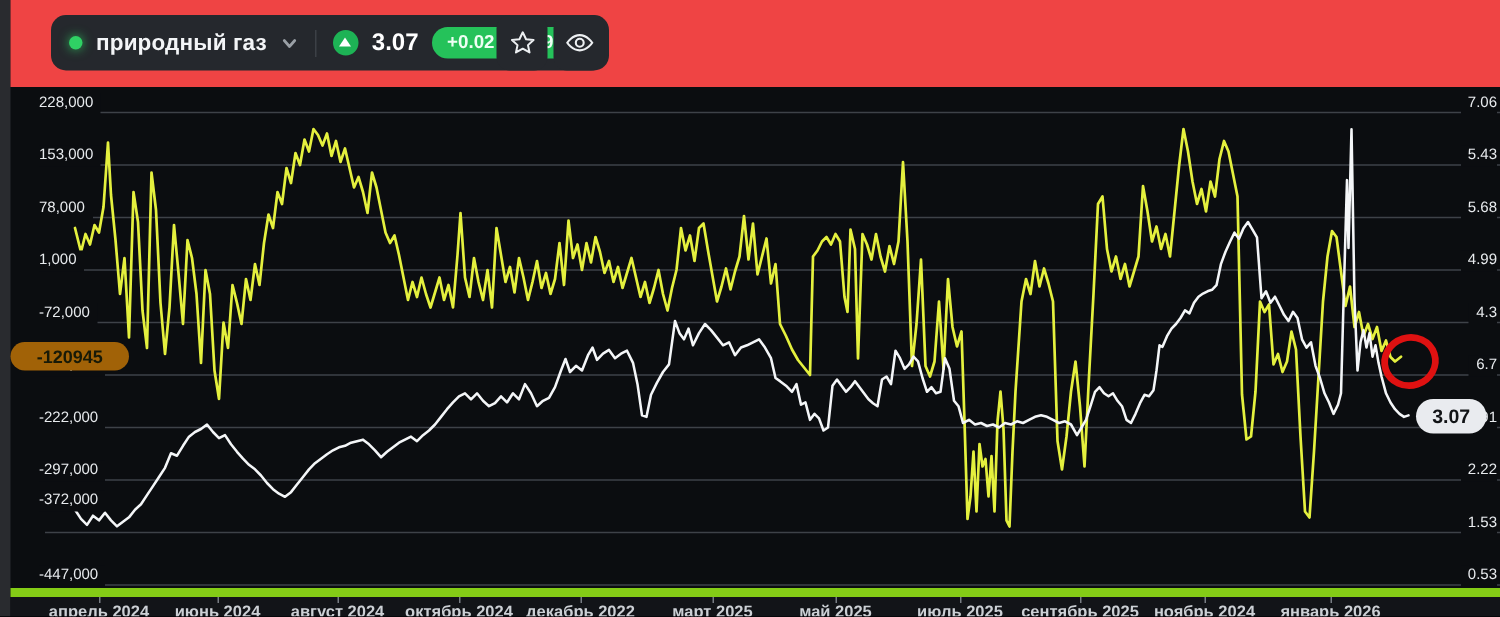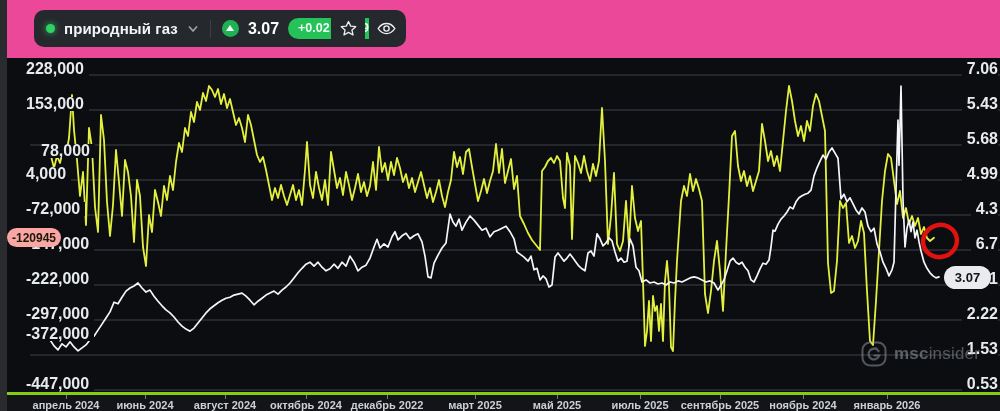--- a/index.html
+++ b/index.html
@@ -1,46 +1,46 @@
 <!DOCTYPE html>
 <html><head>
 <meta charset="utf-8">
 <style>
   html,body{margin:0;padding:0;background:#000;}
   .screen{position:relative;width:1000px;height:411px;background:#0b0d10;overflow:hidden;
           font-family:"Liberation Sans",sans-serif;-webkit-font-smoothing:antialiased;}
   .left-strip{position:absolute;left:0;top:0;width:7px;height:411px;background:#292b2f;}
   
-  .topbar{position:absolute;left:7px;right:0;top:0;height:58px;background:#ec4899;}
+  .topbar{position:absolute;left:7px;right:0;top:0;height:58px;background:#ef4444;}
   .symbol-pill{position:absolute;left:27px;top:10px;height:37px;background:#25282d;border-radius:10px;
                display:flex;align-items:center;padding:0 12px;gap:9px;cursor:pointer;}
   .dot{width:9px;height:9px;border-radius:50%;background:#2fd164;box-shadow:0 0 7px rgba(47,209,100,.85);}
   .sym{color:#f3f5f7;font-weight:700;font-size:15px;letter-spacing:.1px;}
   .vdiv{width:1px;height:18px;background:#3c4046;margin:0 2px;}
   .upcircle{width:17px;height:17px;border-radius:50%;background:#1db355;display:flex;align-items:center;justify-content:center;}
   .uptri{width:0;height:0;border-left:4px solid transparent;border-right:4px solid transparent;border-bottom:6px solid #fff;margin-top:-1px;}
   .price{color:#fff;font-weight:700;font-size:16px;}
   .chgpill{background:#25c25a;border-radius:12px;padding:3px 10px 4px;color:#eefff4;font-size:12.5px;font-weight:700;}
   .iconbtn{position:absolute;top:10px;width:34px;height:37px;background:#25282d;border:none;border-radius:9px;
            display:flex;align-items:center;justify-content:center;cursor:pointer;padding:0;}
   .iconbtn.star{left:324px;} .iconbtn.eye{left:362px;}
   
   .chart{position:absolute;left:7px;right:0;top:58px;height:334px;}
   #plot-svg{position:absolute;left:-7px;top:-58px;width:1000px;height:411px;}
-  .axis-label{position:absolute;font-size:16px;font-weight:700;color:#e8ebee;background:#0b0d10;line-height:13px;white-space:nowrap;}
+  .axis-label{position:absolute;font-size:10px;font-weight:400;color:#e8ebee;background:#0b0d10;line-height:13px;white-space:nowrap;}
   .axis-label.left{padding:0 5px 1px 0;}
   .axis-label.right{padding:0 0 1px 5px;}
   .val-badge{position:absolute;display:flex;align-items:center;justify-content:center;font-weight:700;z-index:5;}
-  .badge-left{left:0;width:54px;height:19px;border-radius:9.5px;background:#fca5a5;color:#181a07;font-size:12px;}
+  .badge-left{left:0;width:79px;height:19px;border-radius:9.5px;background:#a16207;color:#181a07;font-size:12px;}
   .badge-right{right:9px;width:47px;height:23px;border-radius:11.5px;background:#e9ebef;color:#111316;font-size:13px;}
   .watermark{position:absolute;left:854px;top:283px;display:flex;align-items:center;gap:7px;opacity:.5;z-index:2;}
   .wm-text{font-size:17px;color:#9aa0a7;letter-spacing:.2px;}
   .wm-bold{font-weight:700;color:#a7adb4;}
   
-  .xstrip{position:absolute;left:7px;right:0;top:392px;height:19px;background:#121418;border-top:3px solid #84cc16;box-sizing:border-box;}
+  .xstrip{position:absolute;left:7px;right:0;top:392px;height:19px;background:#121418;border-top:6px solid #84cc16;box-sizing:border-box;}
   .xtick{position:absolute;top:0;width:1px;height:4px;background:#787d84;}
   .xlabel{position:absolute;top:4px;width:90px;margin-left:-45px;text-align:center;font-size:11px;font-weight:600;color:#ccd0d5;white-space:nowrap;}
 </style>
 </head>
 <body>
 
 <div class="screen">
   <div class="left-strip"></div>
 
   <div class="topbar">
@@ -82,22 +82,22 @@
         <line x1="30" x2="1000" y1="320" y2="320" stroke="#3e4248" stroke-width="1"></line>
         <line x1="30" x2="1000" y1="355" y2="355" stroke="#3e4248" stroke-width="1"></line>
         <line x1="30" x2="1000" y1="390" y2="390" stroke="#3e4248" stroke-width="1"></line>
         <polyline points="50,152.0 54,168.0 57,156.0 60,163.0 63,150.0 66,155.0 69,138.0 72,95.0 74,130.0 77,160.0 80,196.0 83,172.0 86,225.0 89,128.0 92,148.0 95,207.0 98,232.0 101,115.0 104,140.0 107,202.0 110,236.0 113,205.0 116,150.0 119,182.0 122,216.0 125,160.0 128,172.0 131,196.0 134,242.0 137,180.0 140,196.0 143,247.0 146,266.0 149,215.0 152,232.0 155,190.0 158,202.0 161,216.0 164,186.0 167,200.0 170,176.0 173,190.0 176,162.0 179,143.0 182,152.0 185,128.0 188,136.0 191,112.0 194,122.0 197,102.0 200,110.0 203,93.0 206,101.0 209,86.0 212,90.0 215,97.0 218,89.0 221,104.0 224,94.0 227,108.0 230,99.0 233,112.0 236,125.0 239,118.0 242,128.0 245,142.0 248,115.0 251,125.0 254,140.0 257,155.0 260,162.0 263,157.0 266,170.0 269,185.0 272,200.0 275,188.0 278,198.0 281,185.0 284,196.0 287,205.0 290,195.0 293,185.0 296,200.0 299,190.0 302,205.0 305,170.0 307,142.0 310,185.0 313,198.0 316,172.0 319,188.0 322,200.0 325,180.0 328,205.0 331,152.0 334,170.0 337,188.0 340,178.0 343,195.0 346,172.0 349,185.0 352,200.0 355,188.0 358,174.0 361,192.0 364,182.0 367,196.0 370,186.0 373,162.0 376,190.0 379,147.0 382,172.0 385,163.0 388,180.0 391,162.0 394,175.0 397,158.0 400,168.0 403,182.0 406,174.0 409,188.0 412,178.0 415,192.0 418,182.0 421,172.0 424,185.0 427,198.0 430,188.0 433,202.0 436,192.0 439,180.0 442,196.0 445,207.0 448,192.0 451,180.0 454,152.0 457,167.0 460,157.0 463,174.0 466,152.0 469,149.0 472,167.0 475,184.0 478,201.0 481,191.0 484,179.0 487,193.0 490,181.0 493,171.0 496,144.0 499,173.0 502,149.0 505,183.0 508,171.0 511,159.0 514,189.0 517,176.0 520,216.0 524,224.0 528,233.0 532,240.0 536,245.0 540,250.0 542,171.0 545,167.0 548,161.0 551,158.0 554,163.0 557,156.0 560,161.0 563,198.0 565,208.0 567,153.0 570,166.0 572,239.0 575,156.0 578,163.0 581,173.0 584,156.0 587,171.0 590,181.0 593,164.0 596,176.0 599,161.0 602,108.0 605,161.0 608,244.0 611,216.0 614,173.0 617,244.0 620,251.0 623,241.0 626,201.0 629,246.0 632,186.0 635,218.0 638,231.0 641,221.0 643,281.0 645,346.0 647,331.0 649,301.0 651,341.0 653,296.0 655,311.0 657,306.0 659,331.0 661,304.0 663,341.0 665,281.0 667,261.0 669,286.0 671,347.0 673,351.0 675,301.0 677,261.0 679,231.0 681,201.0 684,186.0 687,196.0 690,174.0 693,191.0 696,179.0 699,189.0 702,201.0 705,294.0 708,313.0 711,291.0 714,261.0 717,241.0 720,271.0 723,311.0 726,251.0 729,196.0 732,136.0 735,131.0 738,166.0 741,181.0 744,171.0 747,186.0 750,176.0 753,191.0 756,181.0 759,171.0 762,124.0 765,141.0 768,161.0 771,151.0 774,166.0 777,156.0 780,171.0 783,141.0 786,111.0 789,86.0 792,101.0 795,121.0 798,136.0 801,126.0 804,141.0 807,121.0 810,131.0 813,106.0 816,94.0 819,101.0 822,116.0 825,131.0 828,263.0 831,293.0 834,291.0 837,261.0 840,201.0 843,208.0 846,203.0 849,243.0 852,236.0 855,248.0 858,241.0 861,221.0 864,233.0 867,291.0 870,341.0 873,345.0 876,301.0 879,251.0 882,201.0 885,171.0 888,154.0 891,158.0 894,181.0 897,204.0 900,191.0 903,218.0 906,208.0 909,224.0 912,216.0 915,226.0 918,218.0 921,234.0 924,227.0 927,238.0 930,241.0 934,237.8" fill="none" stroke="#e4f03e" stroke-width="1.8" stroke-linejoin="round" stroke-linecap="round"></polyline>
         <polyline points="50,339.8 54,345.9 58,349.9 62,343.8 66,346.9 70,341.8 74,346.9 78,350.9 82,347.9 86,344.9 90,339.8 94,336.2 98,330.1 102,324.1 106,318.0 110,311.9 114,302.2 118,303.8 122,297.2 126,291.1 130,288.0 134,286.0 138,283.0 142,288.0 146,292.1 150,290.1 154,296.2 158,301.2 162,305.8 166,309.9 170,312.9 174,317.0 178,322.0 182,326.1 186,329.1 190,331.2 194,328.1 198,323.0 202,318.0 206,312.9 210,308.8 214,305.8 218,302.8 222,300.2 226,298.2 230,297.2 234,295.1 238,294.1 242,293.1 246,296.2 250,300.2 254,304.8 258,301.2 262,298.2 266,295.1 270,293.1 274,291.1 278,294.1 282,290.1 286,287.0 290,283.0 294,277.9 298,272.8 302,268.3 306,264.2 310,262.2 314,266.2 318,262.2 322,267.2 326,270.8 330,268.8 334,264.2 338,268.3 342,262.2 346,266.2 350,256.1 354,262.2 358,270.8 362,267.2 366,265.2 370,258.1 374,247.0 377,239.3 380,248.0 384,243.9 388,247.0 392,236.8 395,231.7 398,239.9 402,235.8 406,233.3 410,238.8 414,235.8 418,233.8 422,241.9 425,256.1 428,276.9 431,277.9 434,263.2 438,255.1 442,248.0 446,242.9 450,214.0 453,222.1 456,226.2 459,219.1 462,230.2 466,222.1 470,216.0 474,220.1 478,225.1 482,230.2 486,228.2 490,236.8 494,231.7 498,230.2 502,228.2 506,226.2 510,231.7 514,238.8 517,252.0 520,254.1 524,257.1 528,261.2 531,256.1 534,269.8 537,268.3 540,279.9 543,275.9 546,278.9 549,287.0 552,285.0 555,257.1 558,253.0 561,257.1 564,261.2 567,258.1 570,254.1 573,258.1 576,262.2 579,266.2 582,268.8 585,270.8 588,253.0 591,251.0 594,256.1 597,233.8 600,238.8 603,245.9 606,242.9 609,237.8 612,240.9 615,252.0 618,261.2 621,258.1 624,262.2 627,261.2 630,238.8 633,245.9 636,267.2 639,270.8 642,282.0 646,279.9 650,283.0 654,282.0 658,284.0 662,283.0 666,285.0 670,282.0 674,283.0 678,280.9 682,282.0 686,279.9 690,277.9 694,276.9 698,277.9 702,279.9 706,282.0 710,280.9 714,283.0 718,290.1 721,285.0 724,279.9 727,270.8 730,261.2 733,258.1 736,262.2 739,264.2 742,262.2 745,267.2 748,270.8 751,279.9 754,282.0 757,275.9 760,268.8 763,263.2 766,264.2 769,260.1 771,247.0 773,230.2 775,231.2 778,224.1 781,219.1 784,216.0 787,212.0 790,206.9 793,208.9 796,201.8 799,197.8 802,195.7 805,194.2 808,193.2 811,190.1 814,175.9 817,167.8 820,161.2 823,155.1 826,159.2 829,152.1 832,148.0 835,153.1 838,158.2 841,198.8 844,194.2 847,201.8 850,197.8 853,203.8 856,209.9 859,214.0 862,207.9 865,212.0 868,226.2 871,231.7 874,228.2 877,243.9 880,252.0 883,262.2 886,268.3 889,275.9 892,269.8 894,262.2 896,190.1 898,120.1 899,165.3 901,86.2 903,199.8 905,247.0 907,228.2 909,220.1 911,231.7 913,222.1 915,237.8 917,230.2 919,241.9 921,251.0 924,262.2 927,268.3 930,272.8 933,275.9 936,277.9 939,276.9" fill="none" stroke="#f4f6f8" stroke-width="1.7" stroke-linejoin="round" stroke-linecap="round"></polyline>
         <ellipse cx="940" cy="241" rx="17" ry="16" fill="none" stroke="#df1111" stroke-width="4.5" transform="rotate(-18 940 241)"></ellipse>
       </svg>
     <div id="left-labels">
         <div class="axis-label left" style="top: 4px; left: 19px;">228,000</div>
         <div class="axis-label left" style="top: 39px; left: 19px;">153,000</div>
-        <div class="axis-label left" style="top: 74px; left: 34px; margin-top: 12px;">78,000</div>
-        <div class="axis-label left" style="top: 109px; left: 19px;">4,000</div>
+        <div class="axis-label left" style="top: 74px; left: 19px;">78,000</div>
+        <div class="axis-label left" style="top: 109px; left: 19px;">1,000</div>
         <div class="axis-label left" style="top: 144px; left: 19px; text-align: center;">-72,000</div>
         <div class="axis-label left" style="top: 179px; left: 19px;">-147,000</div>
         <div class="axis-label left" style="top: 214px; left: 19px;">-222,000</div>
         <div class="axis-label left" style="top: 249px; left: 19px;">-297,000</div>
         <div class="axis-label left" style="top: 269px; left: 19px;">-372,000</div>
         <div class="axis-label left" style="top: 319px; left: 19px;">-447,000</div>
       </div>
     <div id="right-labels">
         <div class="axis-label right" style="top: 4px; right: 2px;">7.06</div>
         <div class="axis-label right" style="top: 39px; right: 2px;">5.43</div>
@@ -105,29 +105,20 @@
         <div class="axis-label right" style="top: 109px; right: 2px; margin-left: 27px;">4.99</div>
         <div class="axis-label right" style="top: 144px; right: 2px;">4.3</div>
         <div class="axis-label right" style="top: 179px; right: 2px;">6.7</div>
         <div class="axis-label right" style="top: 214px; right: 2px;">2.91</div>
         <div class="axis-label right" style="top: 249px; right: 2px;">2.22</div>
         <div class="axis-label right" style="top: 284px; right: 2px;">1.53</div>
         <div class="axis-label right" style="top: 319px; right: 2px;">0.53</div>
       </div>
     <div class="val-badge badge-left" id="badge-left" style="top: 170.341px;">-120945</div>
     <div class="val-badge badge-right" id="badge-right" style="top: 207.891px;">3.07</div>
-    <div class="watermark">
-      <svg width="26" height="26" viewBox="0 0 26 26">
-        <rect x="1.5" y="1.5" width="23" height="23" rx="7.5" fill="none" stroke="#9aa0a7" stroke-width="2"></rect>
-        <path d="M17.6 10.2a5.4 5.4 0 1 0 .6 4.3h-4.7" fill="none" stroke="#9aa0a7" stroke-width="2.2" stroke-linecap="round"></path>
-        <circle cx="11" cy="8.3" r="1.3" fill="#9aa0a7"></circle>
-        <circle cx="15" cy="7.6" r="1.3" fill="#9aa0a7"></circle>
-      </svg>
-      <span class="wm-text"><span class="wm-bold">msc</span><span>insider</span></span>
-    </div>
   </div>
 
   <div class="xstrip" id="xstrip">
       <div class="xtick" style="left: 59px;"></div>
       <div class="xlabel" style="left: 59px;">апрель 2024</div>
       <div class="xtick" style="left: 138px;"></div>
       <div class="xlabel" style="left: 138px;">июнь 2024</div>
       <div class="xtick" style="left: 218px;"></div>
       <div class="xlabel" style="left: 218px;">август 2024</div>
       <div class="xtick" style="left: 299px;"></div>

